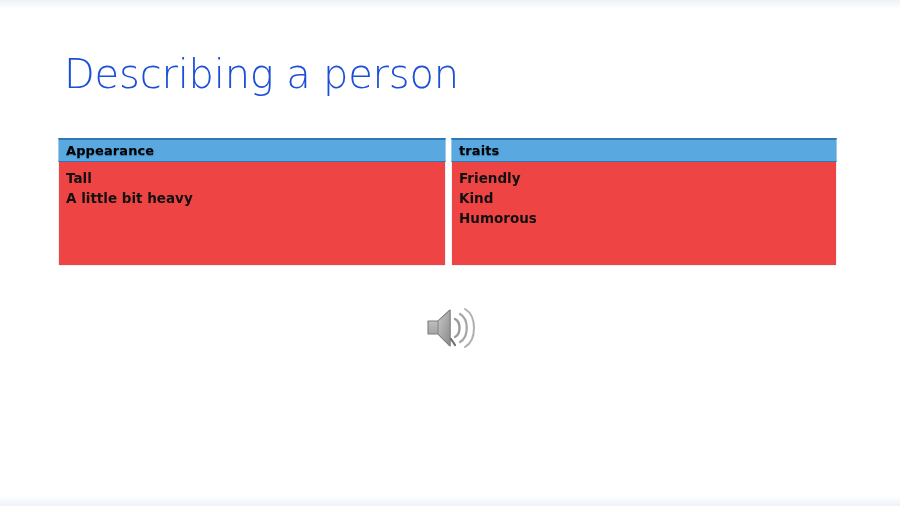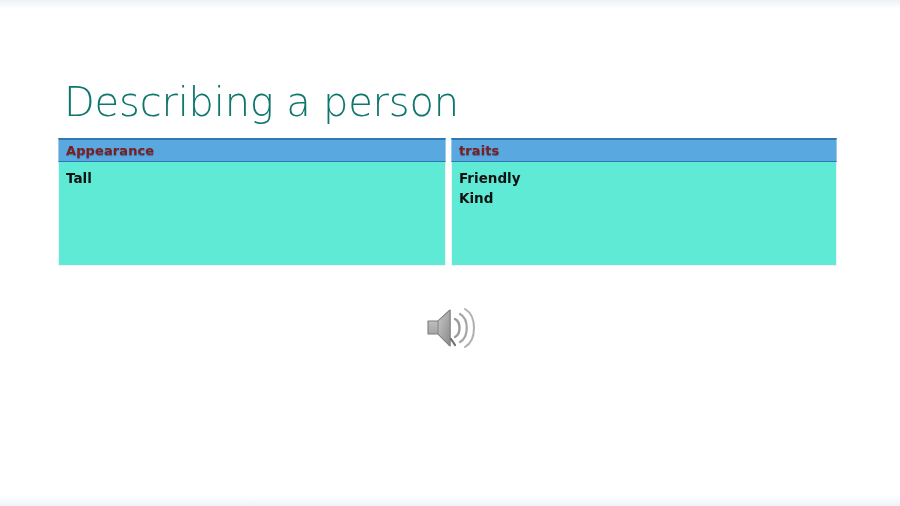--- a/index.html
+++ b/index.html
@@ -40,24 +40,23 @@
 
   
   #slide-title {
     position: absolute;
     left: 64px;
     top: 51px;
     font-family: "DejaVu Sans", "Liberation Sans", sans-serif;
     font-size: 40px;
     font-weight: 300;
     letter-spacing: -0.2px;
-    color: #0f766e;
+    color: #1d4ed8;
     line-height: 1.15;
     white-space: nowrap;
-    margin-top: 28px;
   }
 
   
   #content-table {
     position: absolute;
     left: 58px;
     top: 138px;
     width: 779px;
     display: flex;
     flex-direction: row;
@@ -82,30 +81,30 @@
     border-right: 1px solid #9cc9e8;
     border-bottom: 1px solid #2e79b5;
     display: flex;
     align-items: center;
     padding-left: 7px;
   }
   .tbl-header-text {
     font-family: "DejaVu Sans", "Liberation Sans", sans-serif;
     font-size: 13px;
     font-weight: bold;
-    color: #7f1d1d;
+    color: #000000;
     text-shadow: 0 1px 1px rgba(20, 70, 110, 0.55);
     letter-spacing: 0.1px;
     white-space: nowrap;
   }
 
   .tbl-body {
     height: 104px;
     box-sizing: border-box;
-    background: #5eead4;
+    background: #ef4444;
     border-left: 1px solid #eaf0f6;
     border-right: 1px solid #eaf0f6;
     border-bottom: 1px solid #eef3f8;
     padding: 6px 0 0 7px;
     display: flex;
     flex-direction: column;
   }
 
   .tbl-cell {
     font-family: "DejaVu Sans", "Liberation Sans", sans-serif;
@@ -141,30 +140,32 @@
   <div id="slide-title">Describing a person</div>
 
   <div id="content-table">
 
     <div class="tbl-col col-0">
       <div class="tbl-header">
         <span class="tbl-header-text">Appearance</span>
       </div>
       <div class="tbl-body">
         <div class="tbl-cell">Tall</div>
+        <div class="tbl-cell">A little bit heavy</div>
       </div>
     </div>
 
     <div class="tbl-col col-1">
       <div class="tbl-header">
         <span class="tbl-header-text">traits</span>
       </div>
       <div class="tbl-body">
         <div class="tbl-cell">Friendly</div>
         <div class="tbl-cell">Kind</div>
+        <div class="tbl-cell">Humorous</div>
       </div>
     </div>
 
   </div>
 
   <div id="audio-icon">
     <svg viewBox="0 0 54 50" xmlns="http://www.w3.org/2000/svg" aria-hidden="true">
       <defs>
         <linearGradient id="spkGrad" x1="0" y1="0" x2="0" y2="1">
           <stop offset="0%" stop-color="#d8d8d8"></stop>

